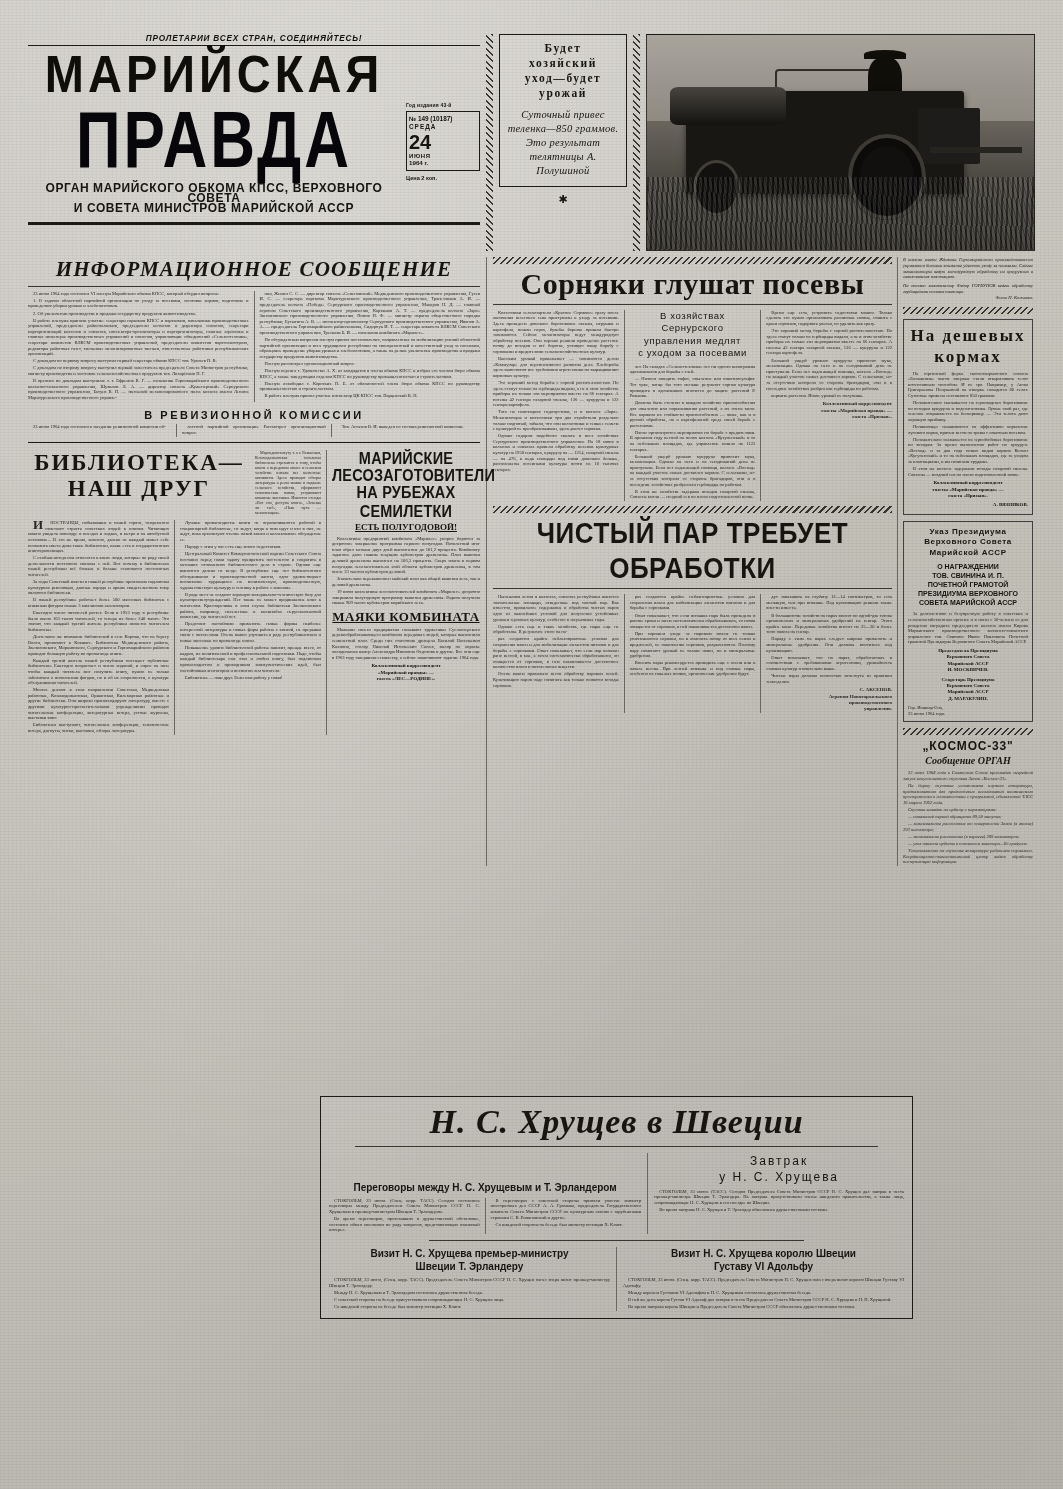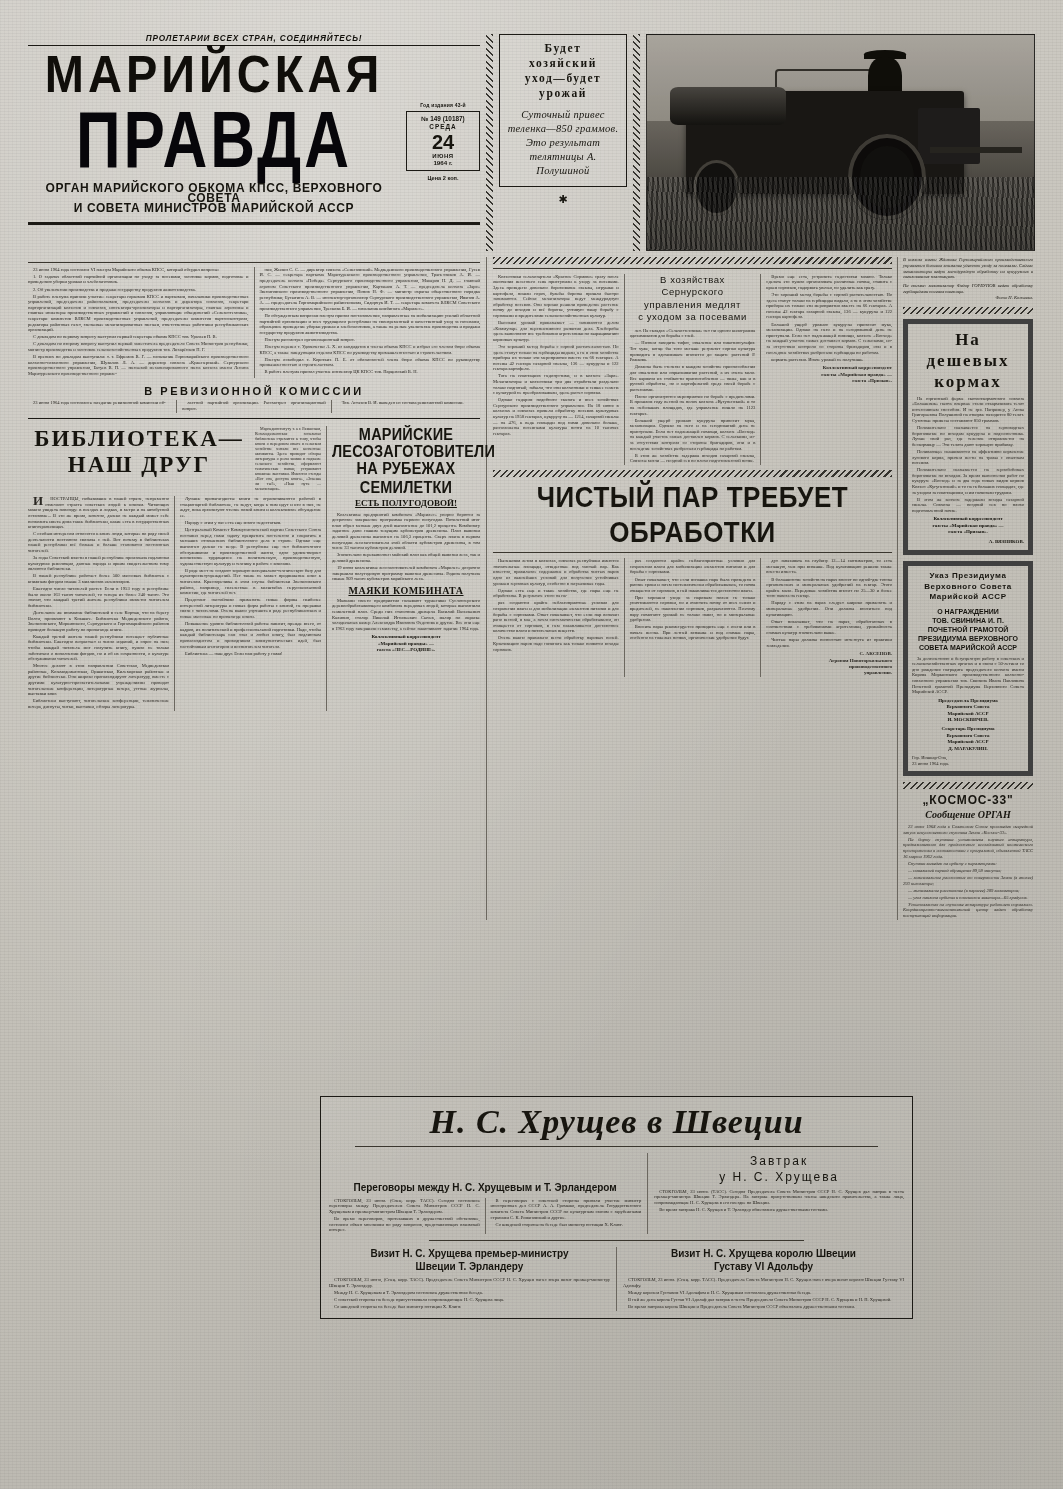--- a/index.html
+++ b/index.html
@@ -92,21 +92,21 @@
     font-family:"Liberation Sans", sans-serif;
     font-weight:bold;
     font-size:12px;letter-spacing:.6px;
     text-align:center;
     line-height:10px;
     margin-top:24px;
   }
   .mast-box{
     width:74px;margin-top:56px;margin-left:6px;
     font-family:"Liberation Sans", sans-serif;
-    text-align:center;
+    text-align:left;
   }
   .mb-year{font-size:5px;font-weight:bold;letter-spacing:.2px;margin-bottom:3px;}
   .mb-frame{border:1.1px solid #1c1a15;padding:3px 2px 4px;}
   .mb-no{font-size:6.4px;font-weight:bold;}
   .mb-day{font-size:6.4px;font-weight:bold;letter-spacing:1px;margin-top:1px;}
   .mb-num{font-size:20px;font-weight:bold;line-height:20px;margin:2px 0 1px;}
   .mb-mon{font-size:6px;font-weight:bold;letter-spacing:.6px;}
   .mb-yr{font-size:6.2px;font-weight:bold;}
   .mb-price{font-size:5.6px;font-weight:bold;margin-top:4px;}
 
@@ -286,30 +286,30 @@
     font-weight:bold;font-style:italic;font-size:10px;
     text-align:center;margin-top:2px;
   }
   .h-rev{
     font-family:"Liberation Sans", sans-serif;
     font-weight:bold;font-size:11px;letter-spacing:2.5px;
     text-align:center;
   }
   .h-sub-small{
     font-family:"Liberation Serif", serif;
-    font-weight:bold;font-size:10px;text-align:center;
+    font-weight:bold;font-size:13px;text-align:center;
     text-decoration:underline;letter-spacing:.5px;margin:3px 0 2px;
   }
   .sig{font-weight:bold;font-size:5px;text-align:right;line-height:6.4px;margin-top:3px;}
   .sig.c{text-align:center;}
   .drop::first-letter{
     font-size:13px;font-weight:bold;float:left;line-height:10px;
     padding-right:2px;
   }
-  .colbox{border:5px solid #404040;padding:5px 4px;}
+  .colbox{border:1px solid #404040;padding:5px 4px;}
 
   .flexrow{display:flex;}
   .vline{width:1px;background:#6b675f;margin:0 5px;}
 </style>
 </head>
 <body>
 
 <div id="sheet"></div>
 <div id="grain"></div>
 
@@ -376,20 +376,21 @@
             <div class="wheelF"></div>
         <div class="grass"></div>
       </div>
     </div>
   </div>
 
   <div class="flexrow" style="margin-top:6px;">
 
     <div style="width:452px;">
 
+      <div class="h-info">ИНФОРМАЦИОННОЕ СООБЩЕНИЕ</div>
       <div class="rule thin" style="margin:5px 0 4px;"></div>
 
       <div class="flexrow">
         <div class="tiny" style="flex:1;">
           <p>23 июня 1964 года состоялся VI пленум Марийского обкома КПСС, который обсудил вопросы:</p>
           <p>1. О задачах областной партийной организации по уходу за посевами, заготовке кормов, подготовке и проведению уборки урожая и хлебозаготовок.</p>
           <p>2. Об увеличении производства и продажи государству продуктов животноводства.</p>
           <p>В работе пленума приняли участие: секретари горкомов КПСС и парткомов, начальники производственных управлений, председатели райисполкомов, председатели колхозов и директора совхозов, секретари парторганизаций колхозов и совхозов, инспектора-организаторы и парторганизаторы, главные агрономы и главные инженеры производственных управлений и совхозов, управляющие объединений «Сельхозтехника», секретари комитетов ВЛКСМ производственных управлений, председатели комитетов партгосконтроля, редакторы районных газет, звеньевые механизированных звеньев, ответственные работники республиканских организаций.</p>
           <p>С докладом по первому вопросу выступил первый секретарь обкома КПСС тов. Уразаев П. В.</p>
           <p>С докладом по второму вопросу выступил первый заместитель председателя Совета Министров республики, министр производства и заготовок сельскохозяйственных продуктов тов. Лихарёнков П. Г.</p>
@@ -486,20 +487,21 @@
 
     <div class="vline" style="margin:0 6px;"></div>
 
     <div style="flex:1;">
 
       <div class="flexrow">
 
         <div style="flex:1;">
 
           <div class="zig" style="margin-bottom:4px;"></div>
+          <div class="h-sorn">Сорняки глушат посевы</div>
           <div class="rule thin" style="margin:4px 0 5px;"></div>
 
           <div class="flexrow">
             <div class="tiny" style="flex:1;">
               <p>Колхозники сельхозартели «Красное Сормово» сразу после окончания весеннего сева приступили к уходу за посевами. Здесь проведено довольно боронование свеклы, игрушки и картофеля, пошли горох, бульбы бороны прошли быстро занимаются. Сейчас механизаторы ведут междурядную обработку посевов. Они хорошо решили проведение растение почву до всходов и всё бороны, учтивую нашу борьбу с сорняками и вредителями сельскохозяйственных культур.</p>
               <p>Высоким урожай приказывает — занимаются делом «Коммунар» для перспективного развития дела. Хлеборобы здесь выполняют все требования агротехники по выращиванию кормовых культур.</p>
               <p>Это хороший метод борьбы с сорной растительностью. Но здесь станут только на гербициды видали, а не в этом хозяйстве приборы их только эти мероприятия вместе на 66 гектарах. А посевы 42 гектара сахарной свеклы, 136 — кукурузы и 122 гектара картофеля.</p>
               <p>Тяга на плантациях недопустима, и в колхозе «Заря». Механизаторы и колхозники три два отработали раздельно только поднятый, забыли, что они колхозники и севшее семена с культурой не преобразовывали, здесь растет сорняки.</p>
               <p>Однако недаром подобного сказать и всех хозяйствах Сернурского производственного управления. На 18 июня в колхозах и совхозах провели обработку посевов культурных культур на 1958 гектарах, кукурузу на — 1214, сахарной свеклы — на 476, к ведь площади под ними довольно больше, расположены посевными культуры почти на 10 тысячах гектарах.</p>
             </div>

